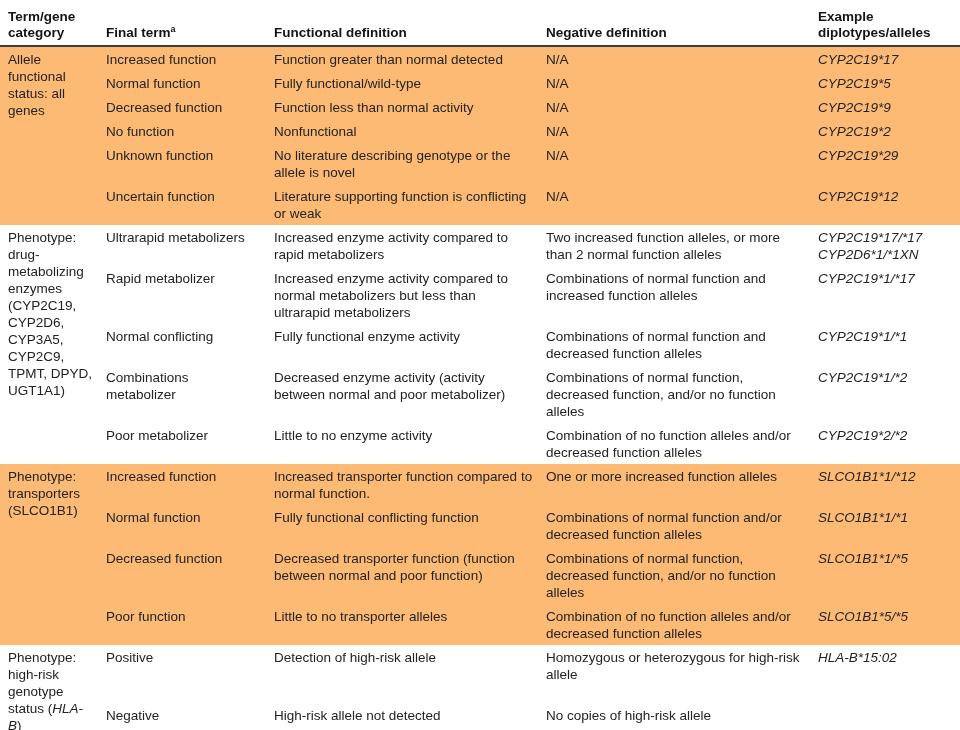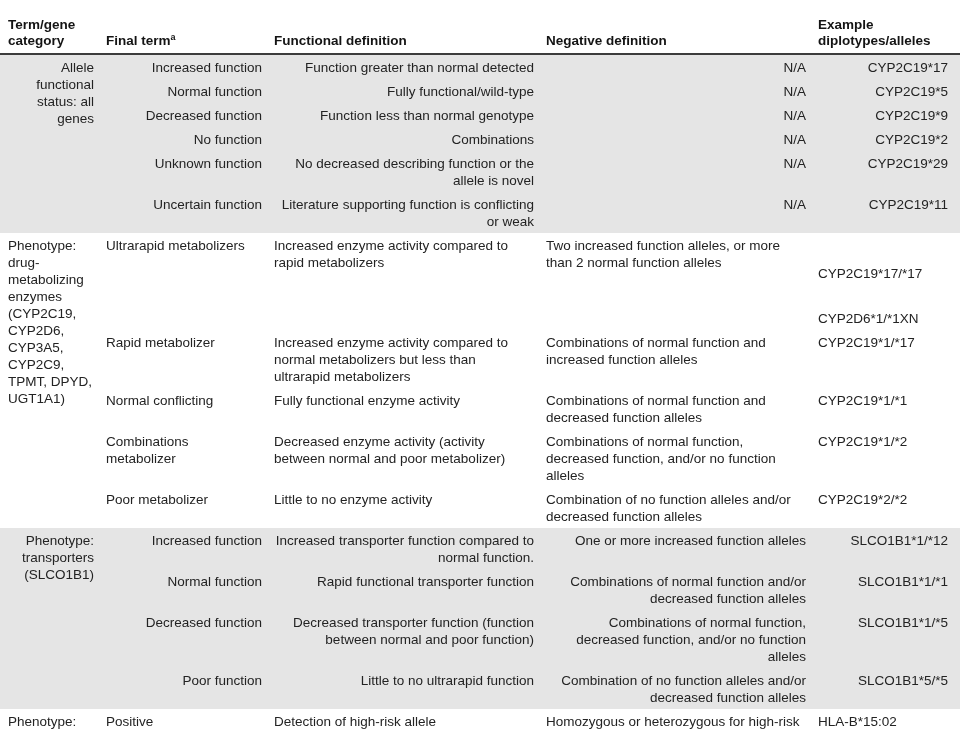--- a/index.html
+++ b/index.html
@@ -15,38 +15,38 @@
     width: 960px;
     table-layout: fixed;
   }
   th {
     text-align: left;
     vertical-align: bottom;
     font-weight: bold;
     font-size: 13.5px;
     line-height: 16px;
     color: #141414;
-    padding: 17px 12px 4px 0;
+    padding: 9px 12px 4px 0;
     border-bottom: 2px solid #3c3c3c;
   }
   td {
     vertical-align: top;
     font-size: 13.5px;
     line-height: 17px;
     padding: 4px 12px 3px 0;
   }
-  tbody.shaded { background: #e5e5e5; text-align: right; }
+  tbody.shaded { background: #fdba74; }
   .col-cat  { width: 106px; }
   .col-term { width: 168px; }
   .col-func { width: 272px; }
   .col-gen  { width: 272px; }
   .col-ex   { width: 142px; }
   th.c-cat, td.c-cat { padding-left: 8px; }
-  td.c-ex { }
-  td.c-ex div { white-space: nowrap; margin-top: 28px; }
+  td.c-ex { font-style: italic; }
+  td.c-ex div { white-space: nowrap; }
   i.gene { font-style: italic; }
   sup { font-size: 9px; line-height: 0; }
 </style>
 </head>
 <body>
 
 <table class="term-table">
   <colgroup>
     <col class="col-cat">
       <col class="col-term">
@@ -73,41 +73,41 @@
       <td class="c-ex">CYP2C19*17</td>
     </tr>
     <tr>
       <td>Normal function</td>
       <td>Fully functional/wild-type</td>
       <td>N/A</td>
       <td class="c-ex">CYP2C19*5</td>
     </tr>
     <tr>
       <td>Decreased function</td>
-      <td>Function less than normal genotype</td>
+      <td>Function less than normal activity</td>
       <td>N/A</td>
       <td class="c-ex">CYP2C19*9</td>
     </tr>
     <tr>
       <td>No function</td>
-      <td>Combinations</td>
+      <td>Nonfunctional</td>
       <td>N/A</td>
       <td class="c-ex">CYP2C19*2</td>
     </tr>
     <tr>
       <td>Unknown function</td>
-      <td>No decreased describing function or the allele is novel</td>
+      <td>No literature describing genotype or the allele is novel</td>
       <td>N/A</td>
       <td class="c-ex">CYP2C19*29</td>
     </tr>
     <tr>
       <td>Uncertain function</td>
       <td>Literature supporting function is conflicting or weak</td>
       <td>N/A</td>
-      <td class="c-ex">CYP2C19*11</td>
+      <td class="c-ex">CYP2C19*12</td>
     </tr>
   </tbody>
 
   <tbody>
     <tr>
       <td class="c-cat" rowspan="5">Phenotype: drug-metabolizing enzymes (CYP2C19, CYP2D6, CYP3A5, CYP2C9, TPMT, DPYD, UGT1A1)</td>
       <td>Ultrarapid metabolizers</td>
       <td>Increased enzyme activity compared to rapid metabolizers</td>
       <td>Two increased function alleles, or more than 2 normal function alleles</td>
       <td class="c-ex">
@@ -144,33 +144,33 @@
   <tbody class="shaded">
     <tr>
       <td class="c-cat" rowspan="4">Phenotype: transporters (SLCO1B1)</td>
       <td>Increased function</td>
       <td>Increased transporter function compared to normal function.</td>
       <td>One or more increased function alleles</td>
       <td class="c-ex">SLCO1B1*1/*12</td>
     </tr>
     <tr>
       <td>Normal function</td>
-      <td>Rapid functional transporter function</td>
+      <td>Fully functional conflicting function</td>
       <td>Combinations of normal function and/or decreased function alleles</td>
       <td class="c-ex">SLCO1B1*1/*1</td>
     </tr>
     <tr>
       <td>Decreased function</td>
       <td>Decreased transporter function (function between normal and poor function)</td>
       <td>Combinations of normal function, decreased function, and/or no function alleles</td>
       <td class="c-ex">SLCO1B1*1/*5</td>
     </tr>
     <tr>
       <td>Poor function</td>
-      <td>Little to no ultrarapid function</td>
+      <td>Little to no transporter alleles</td>
       <td>Combination of no function alleles and/or decreased function alleles</td>
       <td class="c-ex">SLCO1B1*5/*5</td>
     </tr>
   </tbody>
 
   <tbody>
     <tr>
       <td class="c-cat" rowspan="2"><span>Phenotype: high-risk genotype status (</span><i class="gene">HLA-B</i><span>)</span></td>
       <td>Positive</td>
       <td>Detection of high-risk allele</td>

